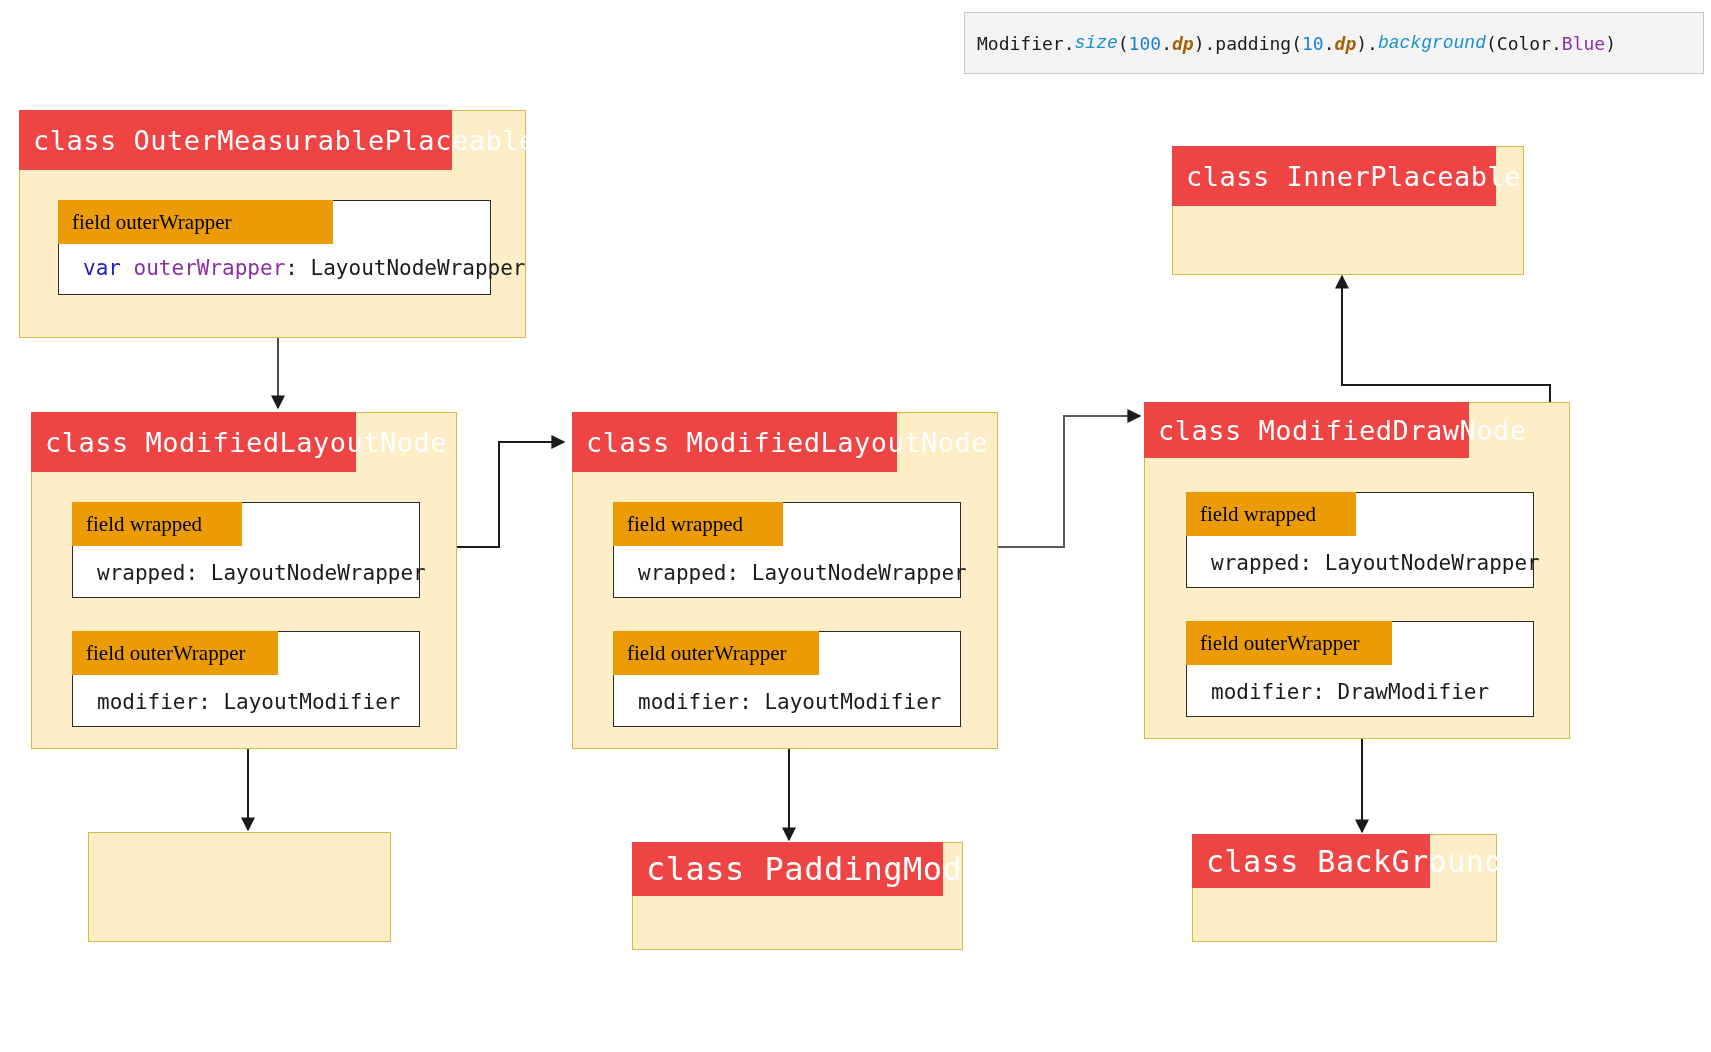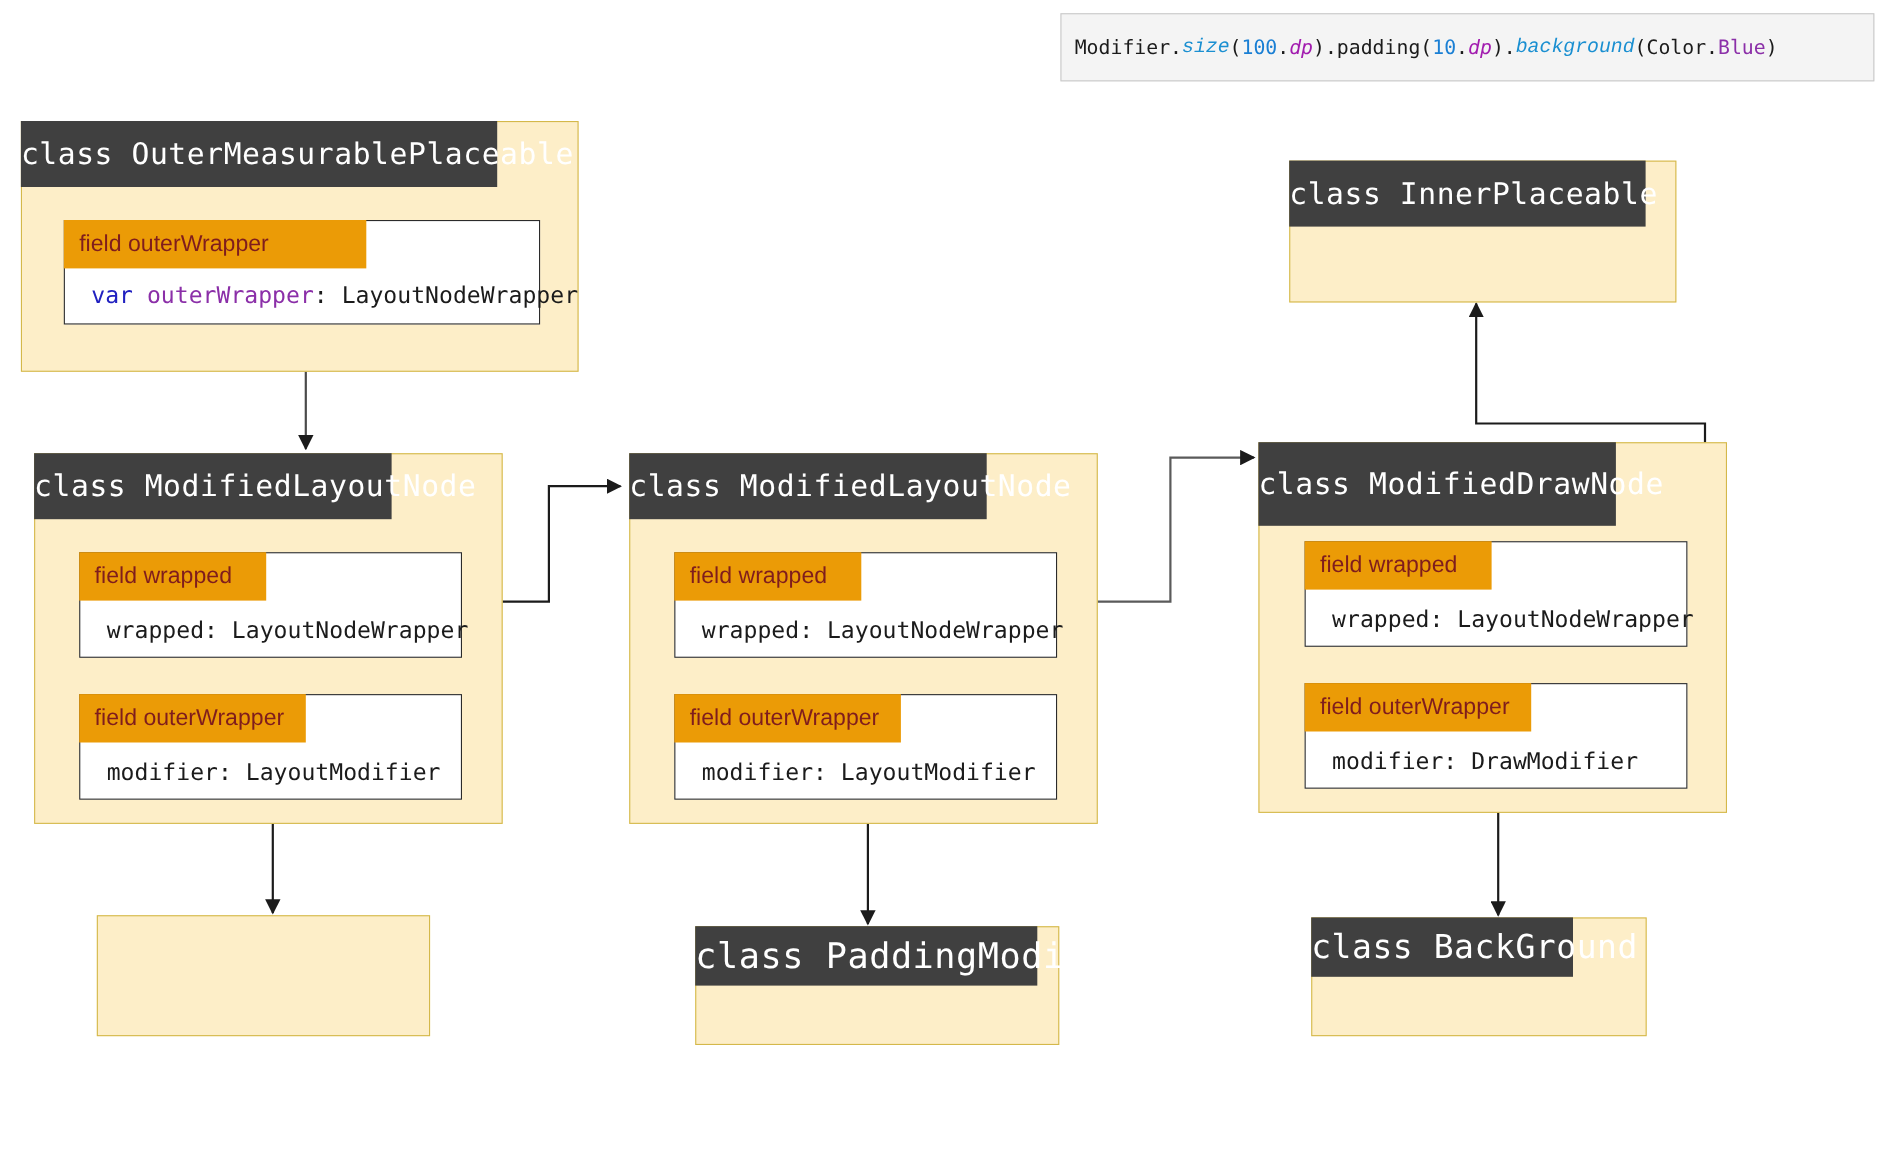--- a/index.html
+++ b/index.html
@@ -17,37 +17,38 @@
     display:flex;align-items:center;
     padding:0 12px;
     font-family:"DejaVu Sans Mono","Liberation Mono",monospace;
     font-size:18px;
     color:#1b1b1b;
     white-space:pre;
     letter-spacing:0px;
   }
   .tok-fn{color:#1a8fd1;font-style:italic;font-family:Liberation Mono, monospace;}
   .tok-num{color:#1a7fd4;}
-  .tok-dp{color:#a21caf;font-style:italic;}
+  .tok-dp{color:#a16207;font-style:italic;font-weight:bold;}
   .tok-plain{color:#1b1b1b;}
   .tok-const{color:#8b2fa8;}
 
   
   .card{
     position:absolute;
     background:#fdeec8;
     border:1px solid #d4b84a;
     box-sizing:border-box;
   }
   .card-header{
     position:absolute;
-    background:#404040;
+    background:#ef4444;
     color:#ffffff;
     box-sizing:border-box;
     display:flex;align-items:center;
+    padding-left:14px;
     font-size:26px;
     font-family:"DejaVu Sans Mono","Liberation Mono",monospace;
     white-space:nowrap;
     letter-spacing:0.5px;
   }
 
   
   .field{
     position:absolute;
     box-sizing:border-box;
@@ -63,27 +64,27 @@
     padding:0 14px 12px 24px;
     font-size:21px;
     color:#1b1b1b;
     font-family:"DejaVu Sans Mono","Liberation Mono",monospace;
     white-space:nowrap;
   }
   .field-tag{
     position:absolute;
     left:0;top:0;
     background:#eb9b06;
-    color:#7f1d1d;
+    color:#000000;
     box-sizing:border-box;
     display:flex;align-items:center;
     padding:0 14px;
     font-size:21px;
     height:44px;
-    font-family:Liberation Sans, sans-serif;
+    font-family:Liberation Serif, serif;
     white-space:nowrap;
     z-index:3;
   }
   .kw-var{color:#2020c0;}
   .kw-name{color:#8b2fa8;}
 
   svg.edges{position:absolute;left:0;top:0;width:1711px;height:1052px;overflow:visible;pointer-events:none;}
 </style>
 </head>
 <body>
@@ -148,21 +149,21 @@
     <div class="field-body">wrapped: LayoutNodeWrapper</div>
     <div class="field-tag" style="width:170px;">field wrapped</div>
   </div>
 
   <div class="field" style="left:609px;top:631px;width:348px;height:96px;">
     <div class="field-body">modifier: LayoutModifier</div>
     <div class="field-tag" style="width:206px;">field outerWrapper</div>
   </div>
 
   <div class="card" style="left:1140px;top:402px;width:426px;height:337px;"></div>
-  <div class="card-header" style="left:1140px;top:402px;width:325px;height:76px;font-size:27px;">class ModifiedDrawNode</div>
+  <div class="card-header" style="left:1140px;top:402px;width:325px;height:56px;font-size:27px;">class ModifiedDrawNode</div>
 
   <div class="field" style="left:1182px;top:492px;width:348px;height:96px;">
     <div class="field-body">wrapped: LayoutNodeWrapper</div>
     <div class="field-tag" style="width:170px;">field wrapped</div>
   </div>
 
   <div class="field" style="left:1182px;top:621px;width:348px;height:96px;">
     <div class="field-body">modifier: DrawModifier</div>
     <div class="field-tag" style="width:206px;">field outerWrapper</div>
   </div>

